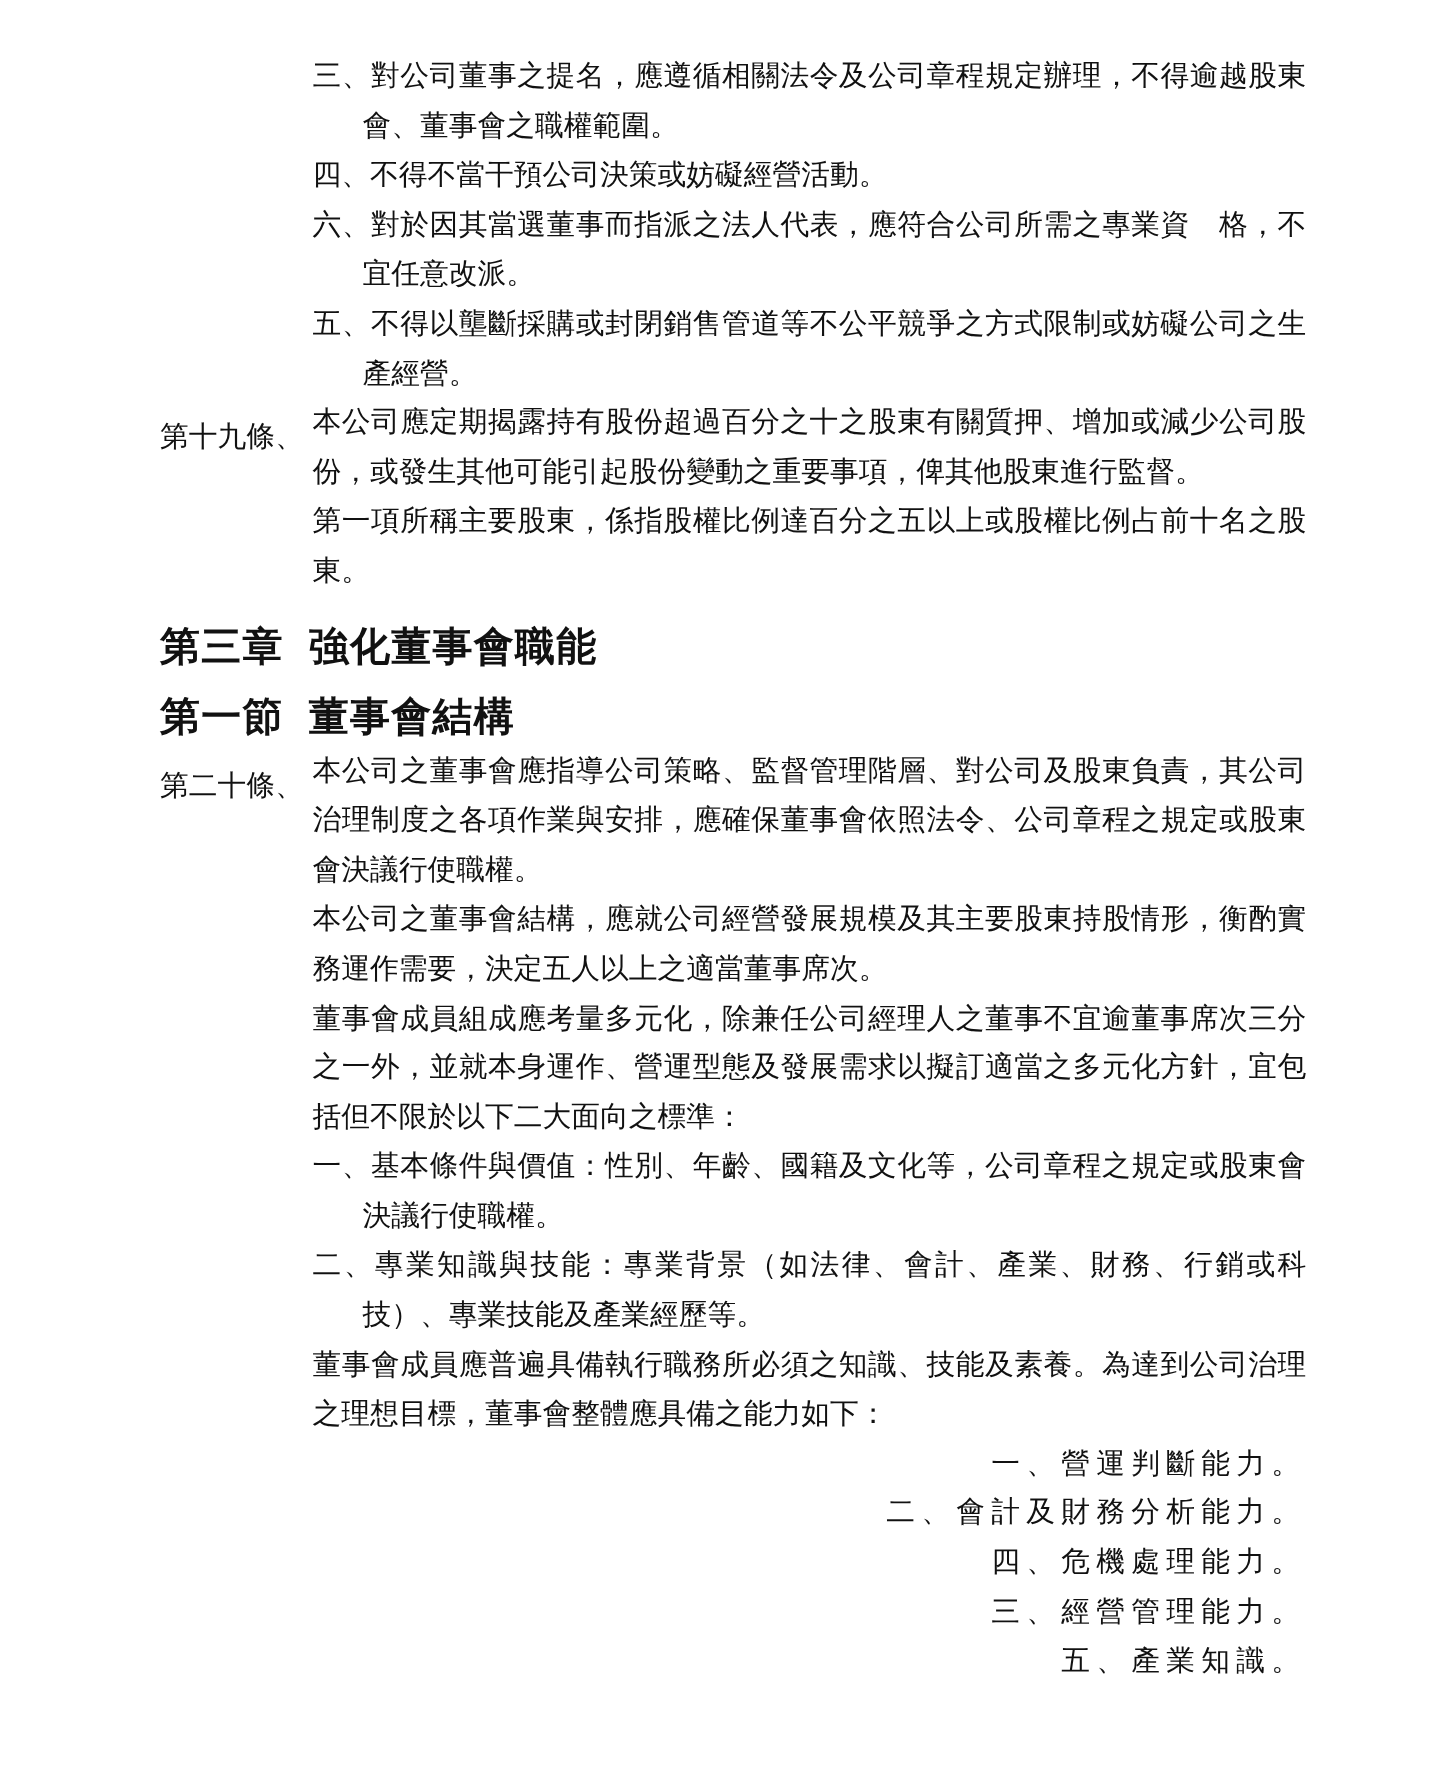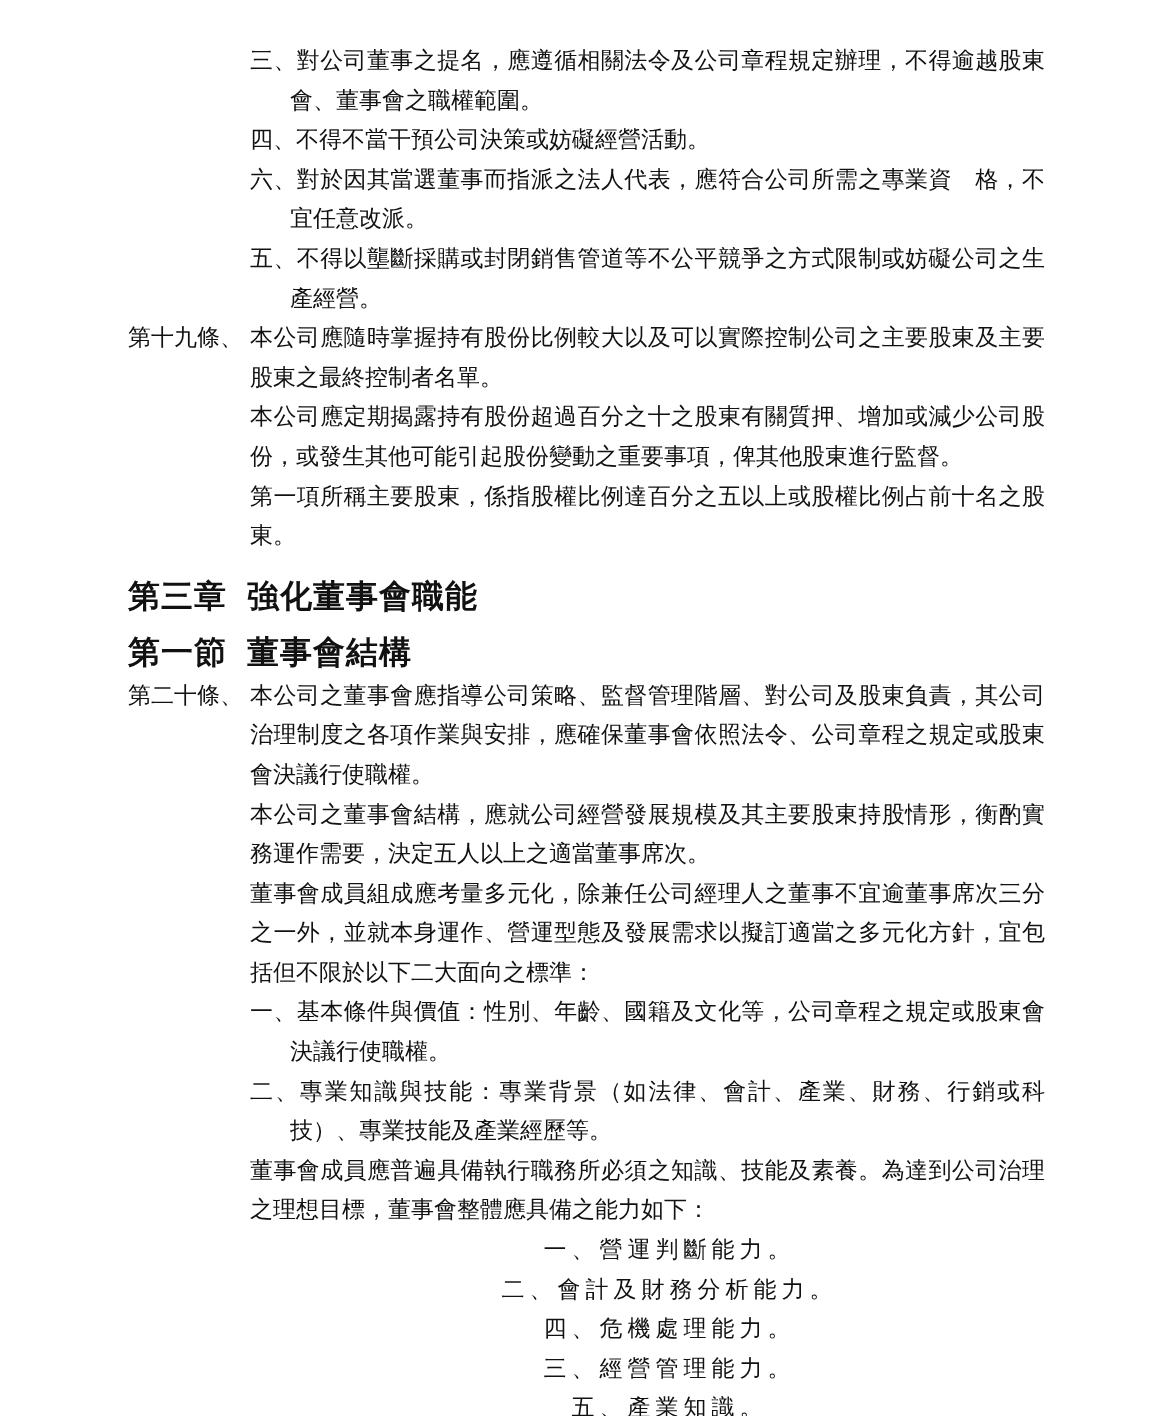--- a/index.html
+++ b/index.html
@@ -23,39 +23,39 @@
   }
   
   .article {
     position: relative;
     margin-left: 122px; 
     width: 795px;
   }
   .article-label {
     position: absolute;
     left: -122px;
-    top: 0;
+    top: 12px;
     width: 122px;
     white-space: nowrap;
   }
   .para {
     text-align: justify;
     text-justify: inter-ideograph;
   }
   
   .list-item {
     padding-left: 40px;
     text-indent: -40px;
     text-align: justify;
     text-justify: inter-ideograph;
   }
   .list-item .num { white-space: nowrap; }
   .list-item.loose {
     letter-spacing: 5px;
-    text-align: center;
+    text-align: right;
     margin-left: 44px;
   }
   .heading {
     font-weight: bold;
     font-size: 32px;
     line-height: 40px;
     letter-spacing: 1px;
   }
   .heading .num { margin-right: 20px; }
   .chapter-heading { margin: 20px 0 16px 0; }
@@ -69,21 +69,20 @@
 
     <section class="article">
       <p class="list-item"><span class="num">三、</span><span>對公司董事之提名，應遵循相關法令及公司章程規定辦理，不得逾越股東會、董事會之職權範圍。</span></p>
       <p class="list-item"><span class="num">四、</span><span>不得不當干預公司決策或妨礙經營活動。</span></p>
       <p class="list-item"><span class="num">六、</span><span>對於因其當選董事而指派之法人代表，應符合公司所需之專業資　格，不宜任意改派。</span></p>
       <p class="list-item"><span class="num">五、</span><span>不得以壟斷採購或封閉銷售管道等不公平競爭之方式限制或妨礙公司之生產經營。</span></p>
     </section>
 
     <section class="article">
       <span class="article-label">第十九條、</span>
-      <p class="para">本公司應隨時掌握持有股份比例較大以及可以實際控制公司之主要股東及主要股東之最終控制者名單。</p>
       <p class="para">本公司應定期揭露持有股份超過百分之十之股東有關質押、增加或減少公司股份，或發生其他可能引起股份變動之重要事項，俾其他股東進行監督。</p>
       <p class="para">第一項所稱主要股東，係指股權比例達百分之五以上或股權比例占前十名之股東。</p>
     </section>
 
     <h2 class="heading chapter-heading"><span class="num">第三章</span><span>強化董事會職能</span></h2>
 
     <h3 class="heading section-heading"><span class="num">第一節</span><span>董事會結構</span></h3>
 
     <section class="article">
       <span class="article-label">第二十條、</span>

